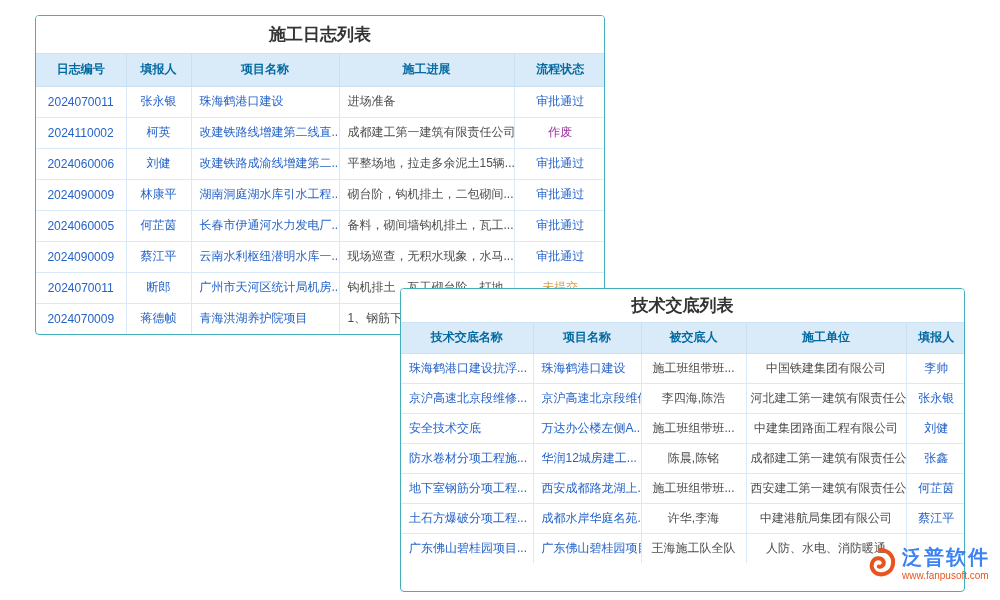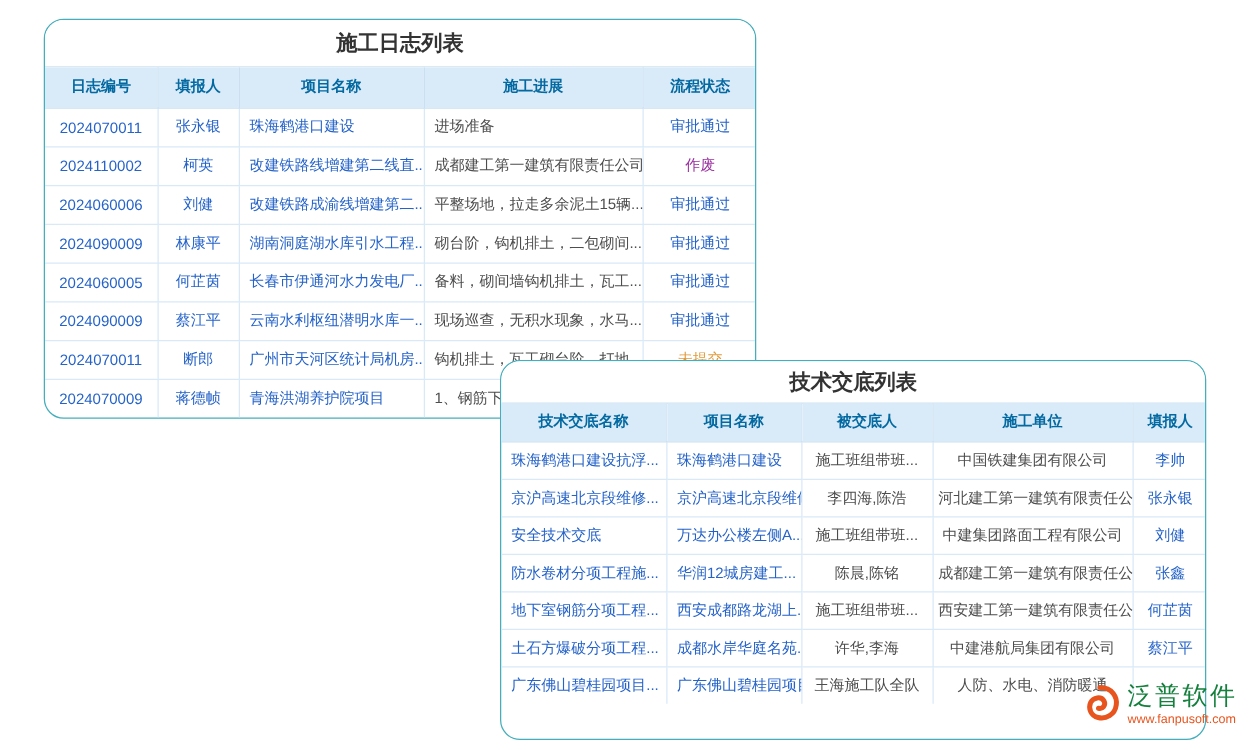--- a/index.html
+++ b/index.html
@@ -17,21 +17,21 @@
     --approved: #2563c9;
     --voided: #9b30a0;
     --unsubmitted: #e09a3c;
     --cell-line: #d9e9f7;
     --plain: #4d4d4d;
   }
   .panel {
     position: absolute;
     background: #ffffff;
     border: 1px solid var(--border);
-    border-radius: 16px;
+    border-radius: 4px;
     overflow: hidden;
   }
   .panel-log  { left: 35px;  top: 15px;  width: 570px; height: 320px; z-index: 1; }
   .panel-tech { left: 400px; top: 288px; width: 565px; height: 304px; z-index: 2; }
   .panel-title {
     height: 38px; line-height: 37px;
     text-align: center;
     font-size: 17px; font-weight: bold; color: #333333;
     border-bottom: 1px solid #cde2f2;
     background: #ffffff;
@@ -76,21 +76,21 @@
   .panel-tech col.tc4 { width: 160px; }
   .panel-tech col.tc5 { width: 60px; }
   
   .watermark {
     position: absolute; left: 862px; top: 545px; z-index: 3;
     display: flex; align-items: flex-start; gap: 4px;
     background: transparent;
   }
   .wm-icon { width: 36px; height: 38px; flex: 0 0 auto; }
   .wm-text { display: flex; flex-direction: column; }
-  .wm-brand { font-size: 20px; font-weight: normal; color: #15803d; letter-spacing: 2px; line-height: 24px; }
+  .wm-brand { font-size: 20px; font-weight: bold; color: #3b82f6; letter-spacing: 2px; line-height: 24px; }
   .wm-url { font-size: 10px; color: #e8541e; line-height: 14px; }
 </style>
 </head>
 <body>
 
 <section class="panel panel-log">
   <header class="panel-title">施工日志列表</header>
   <table class="grid">
     <colgroup>
       <col class="lc1">

